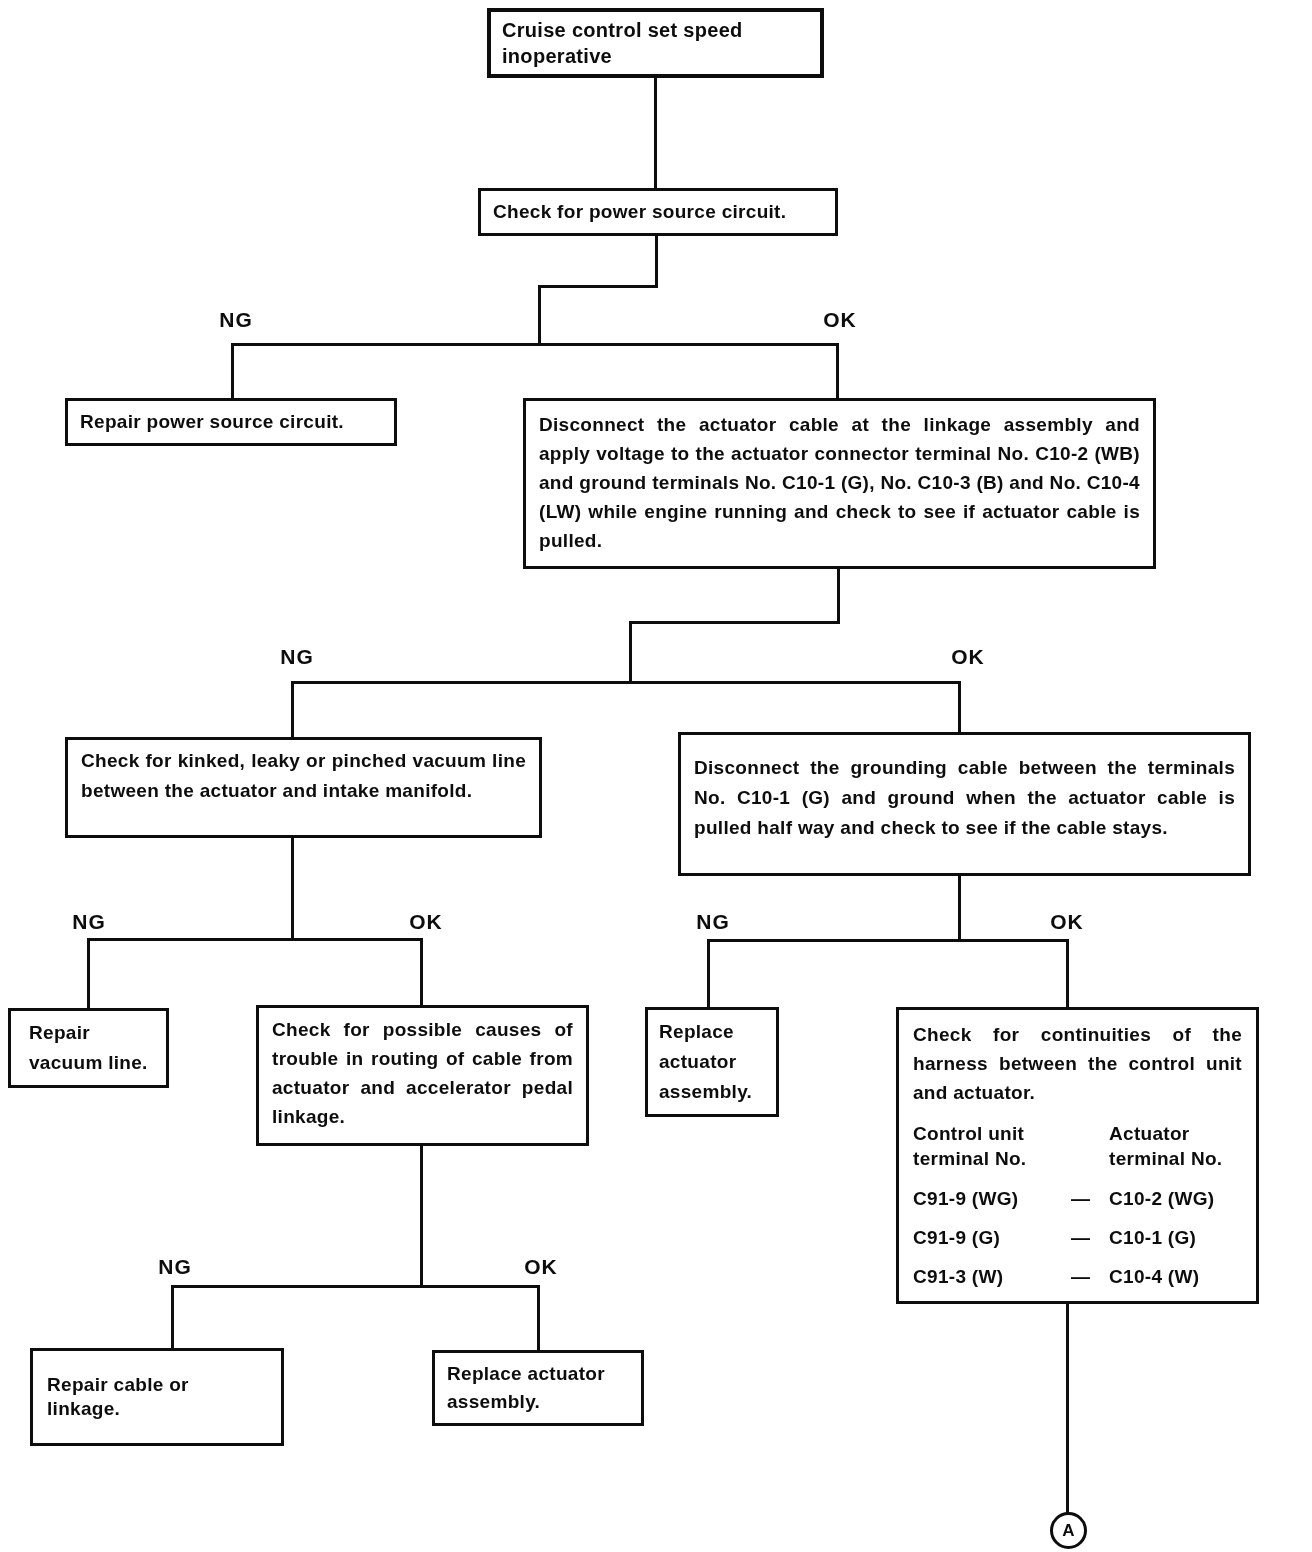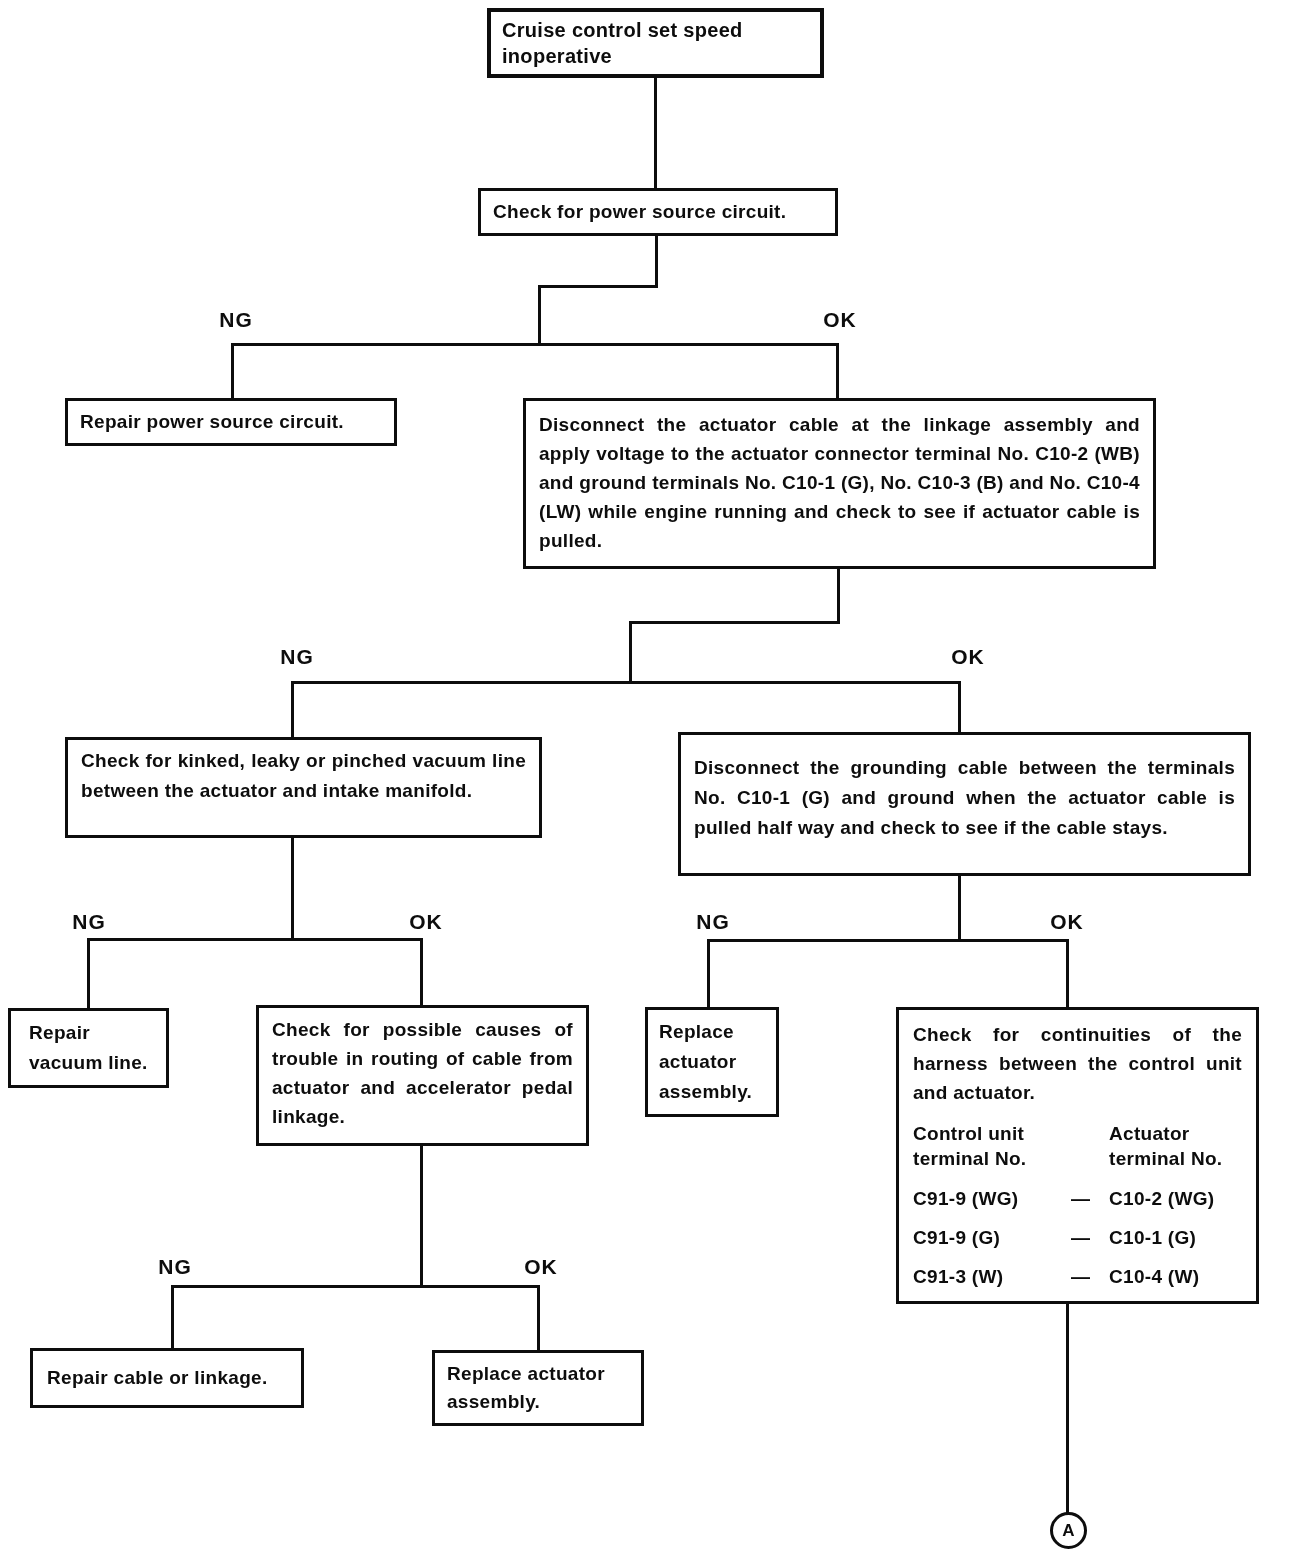--- a/index.html
+++ b/index.html
@@ -40,21 +40,21 @@
   }
   #box-check-power   { left: 478px; top: 188px; width: 360px; min-height: 45px; line-height: 24px; padding: 9px 12px; }
   #box-repair-power  { left: 65px;  top: 398px; width: 332px; min-height: 47px; line-height: 24px; padding: 9px 12px; }
   #box-apply-voltage { left: 523px; top: 398px; width: 633px; min-height: 171px; line-height: 29px; padding: 9px 13px; }
   #box-check-vacuum  { left: 65px;  top: 737px; width: 477px; min-height: 101px; padding: 6px 13px; }
   #box-disc-ground   { left: 678px; top: 732px; width: 573px; min-height: 144px; padding: 18px 13px; }
   #box-repair-vacuum { left: 8px;   top: 1008px; width: 161px; min-height: 77px; padding: 7px 18px; }
   #box-check-routing { left: 256px; top: 1005px; width: 333px; min-height: 141px; line-height: 29px; padding: 7px 13px; }
   #box-replace-mid   { left: 645px; top: 1007px; width: 134px; min-height: 109px; padding: 7px 11px; }
   #box-continuity    { left: 888px; top: 1007px; width: 363px; min-height: 297px; line-height: 29px; padding: 10px 14px; margin-left: 8px; }
-  #box-repair-cable  { left: 30px;  top: 1348px; width: 274px; min-height: 49px; line-height: 24px; padding: 15px 14px; }
+  #box-repair-cable  { left: 30px;  top: 1348px; width: 254px; min-height: 49px; line-height: 24px; padding: 22px 14px; }
   #box-replace-bot   { left: 432px; top: 1350px; width: 212px; min-height: 73px; line-height: 28px; padding: 7px 12px; }
 
   .term-header {
     display: grid;
     grid-template-columns: 196px auto;
     margin-top: 14px;
     line-height: 25px;
   }
   .term-header .hdr-cell { display: block; }
   .term-header .hdr-cell.c1 { max-width: 135px; }

